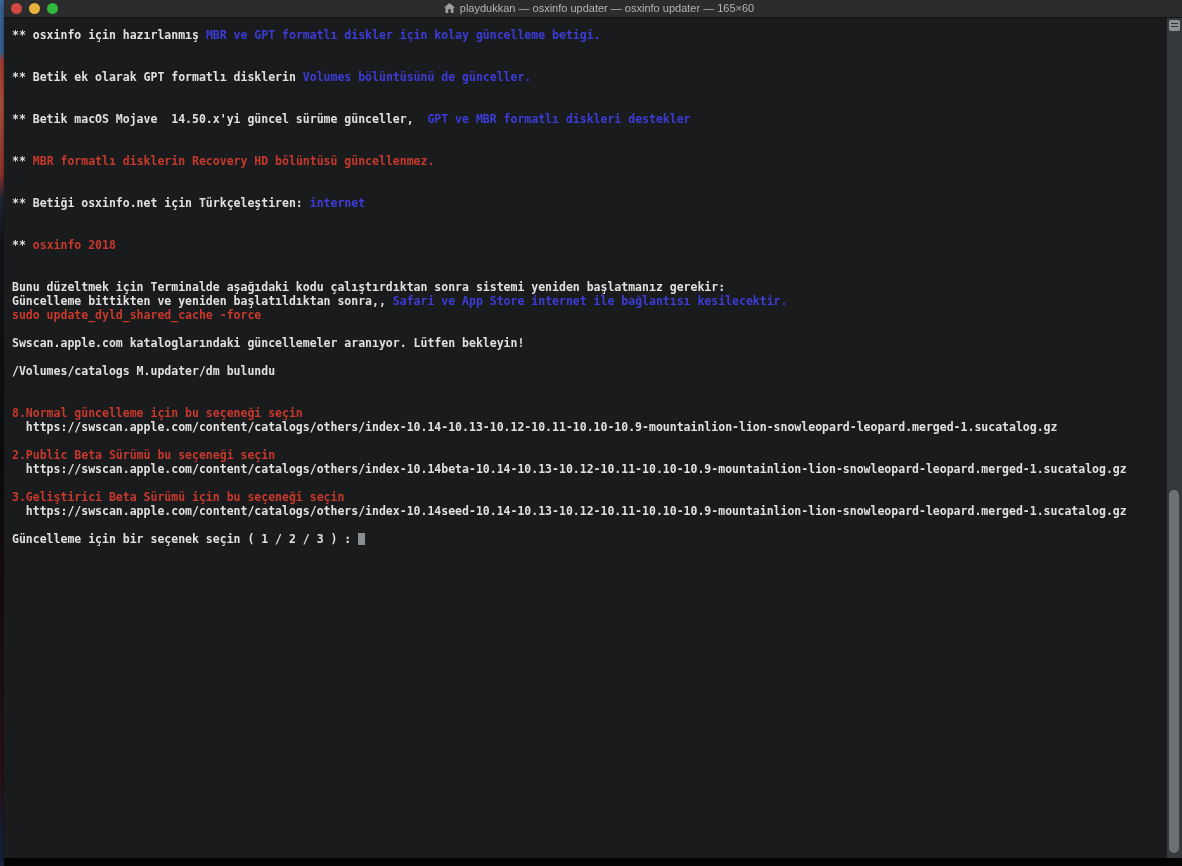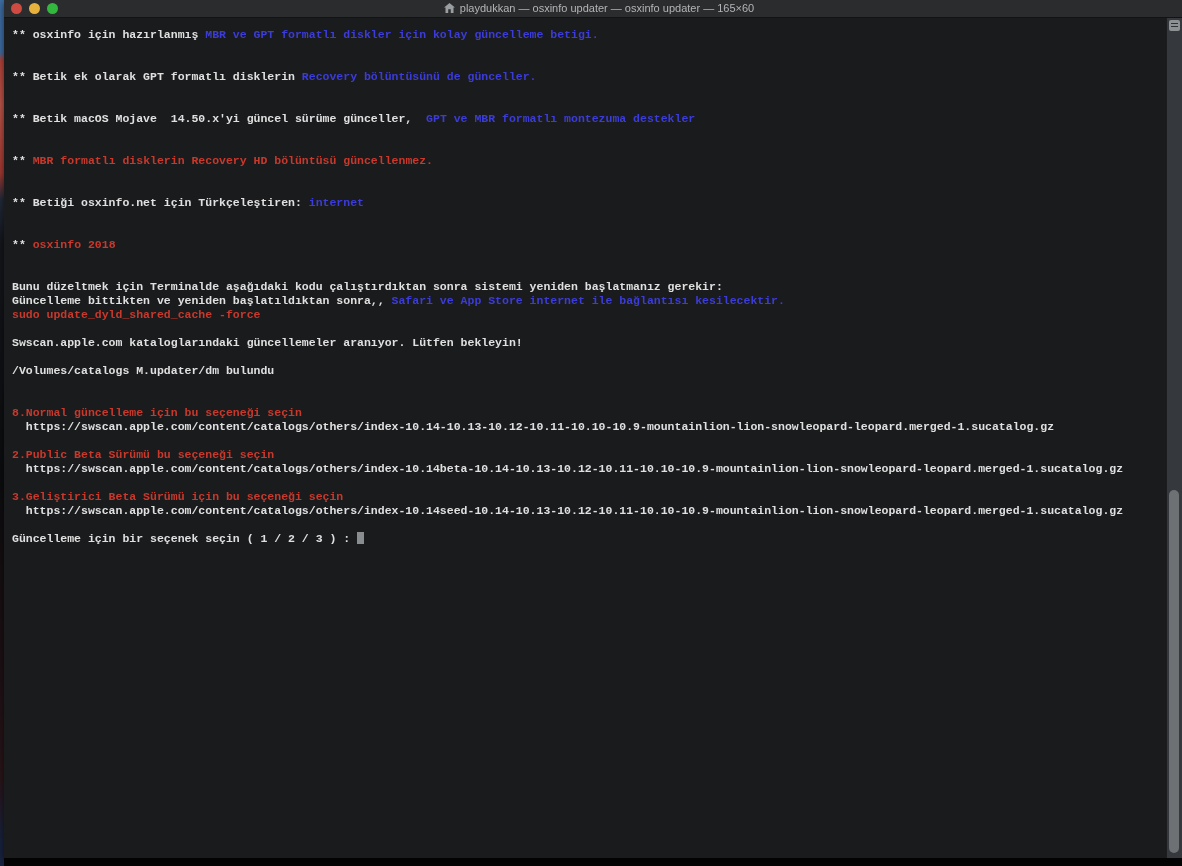--- a/index.html
+++ b/index.html
@@ -34,21 +34,21 @@
   .light.green  { background:var(--traffic-green, #32b83c); }
   .titletext {
     position:absolute; left:72px; right:60px; top:0; height:17px;
     text-align:center; line-height:17px;
     font-family:"Liberation Sans", sans-serif; font-size:11px;
     color:#b2b5b7; white-space:nowrap; overflow:hidden;
   }
   .proxy-icon { display:inline-block; vertical-align:-1px; margin-right:5px; }
   .content {
     position:absolute; left:0; top:18px; right:15px; bottom:0;
-    padding:10px 0 0 8px; overflow:hidden;font-family:Liberation Mono, monospace;
+    padding:10px 0 0 8px; overflow:hidden;
   }
   .row { height:14px; line-height:14px; white-space:pre;
          font-size:11.5px; font-weight:bold; letter-spacing:0; }
   .c-white { color:var(--text-white, #e0e0e0); }
   .c-blue  { color:var(--text-blue, #3c3cd9); }
   .c-red   { color:var(--text-red, #c8392c); }
   .cursor {
     display:inline-block; width:7px; height:12px;
     background:var(--cursor-gray, #898d90); vertical-align:-2px;
   }
@@ -84,24 +84,24 @@
     </div>
     <div class="titletext"><span class="proxy-icon"><svg width="11" height="10" viewBox="0 0 12 11">
             <path d="M6 0 L12 5 L10.4 5 L10.4 11 L7.4 11 L7.4 7 L4.6 7 L4.6 11 L1.6 11 L1.6 5 L0 5 Z" fill="#9b9ea1"></path>
           </svg></span><span>playdukkan — osxinfo updater — osxinfo updater — 165×60</span></div>
   </div>
 
   <div class="content">
       <div class="row"><span class="c-white">** osxinfo için hazırlanmış </span><span class="c-blue">MBR ve GPT formatlı diskler için kolay güncelleme betigi.</span></div>
       <div class="row"></div>
       <div class="row"></div>
-      <div class="row"><span class="c-white">** Betik ek olarak GPT formatlı disklerin </span><span class="c-blue">Recovery bölüntüsünü de günceller.</span></div>
+      <div class="row"><span class="c-white">** Betik ek olarak GPT formatlı disklerin </span><span class="c-blue">Volumes bölüntüsünü de günceller.</span></div>
       <div class="row"></div>
       <div class="row"></div>
-      <div class="row"><span class="c-white">** Betik macOS Mojave  14.50.x'yi güncel sürüme günceller,  </span><span class="c-blue">GPT ve MBR formatlı montezuma destekler</span></div>
+      <div class="row"><span class="c-white">** Betik macOS Mojave  14.50.x'yi güncel sürüme günceller,  </span><span class="c-blue">GPT ve MBR formatlı diskleri destekler</span></div>
       <div class="row"></div>
       <div class="row"></div>
       <div class="row"><span class="c-white">** </span><span class="c-red">MBR formatlı disklerin Recovery HD bölüntüsü güncellenmez.</span></div>
       <div class="row"></div>
       <div class="row"></div>
       <div class="row"><span class="c-white">** Betiği osxinfo.net için Türkçeleştiren: </span><span class="c-blue">internet</span></div>
       <div class="row"></div>
       <div class="row"></div>
       <div class="row"><span class="c-white">** </span><span class="c-red">osxinfo 2018</span></div>
       <div class="row"></div>

